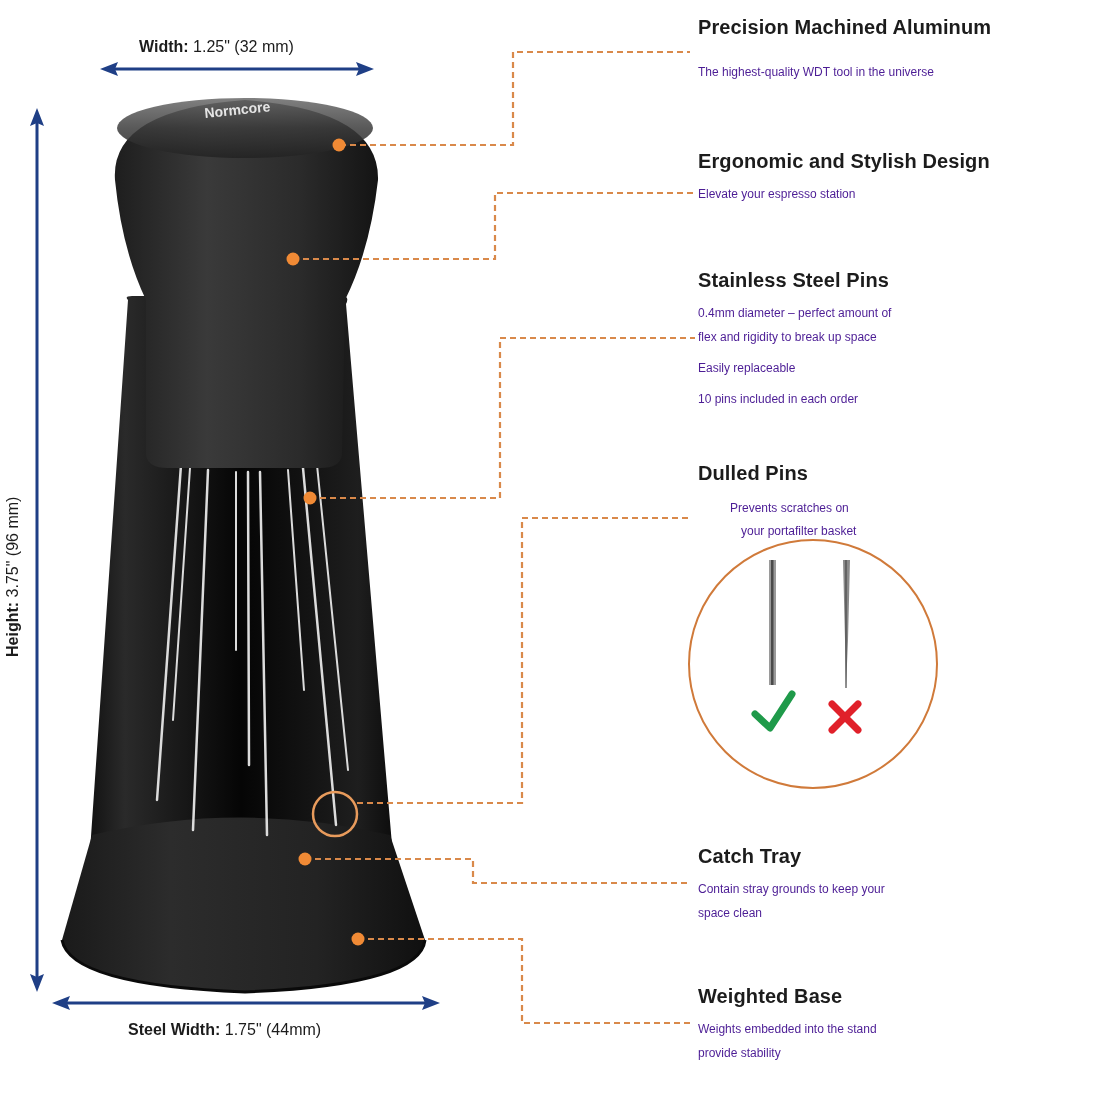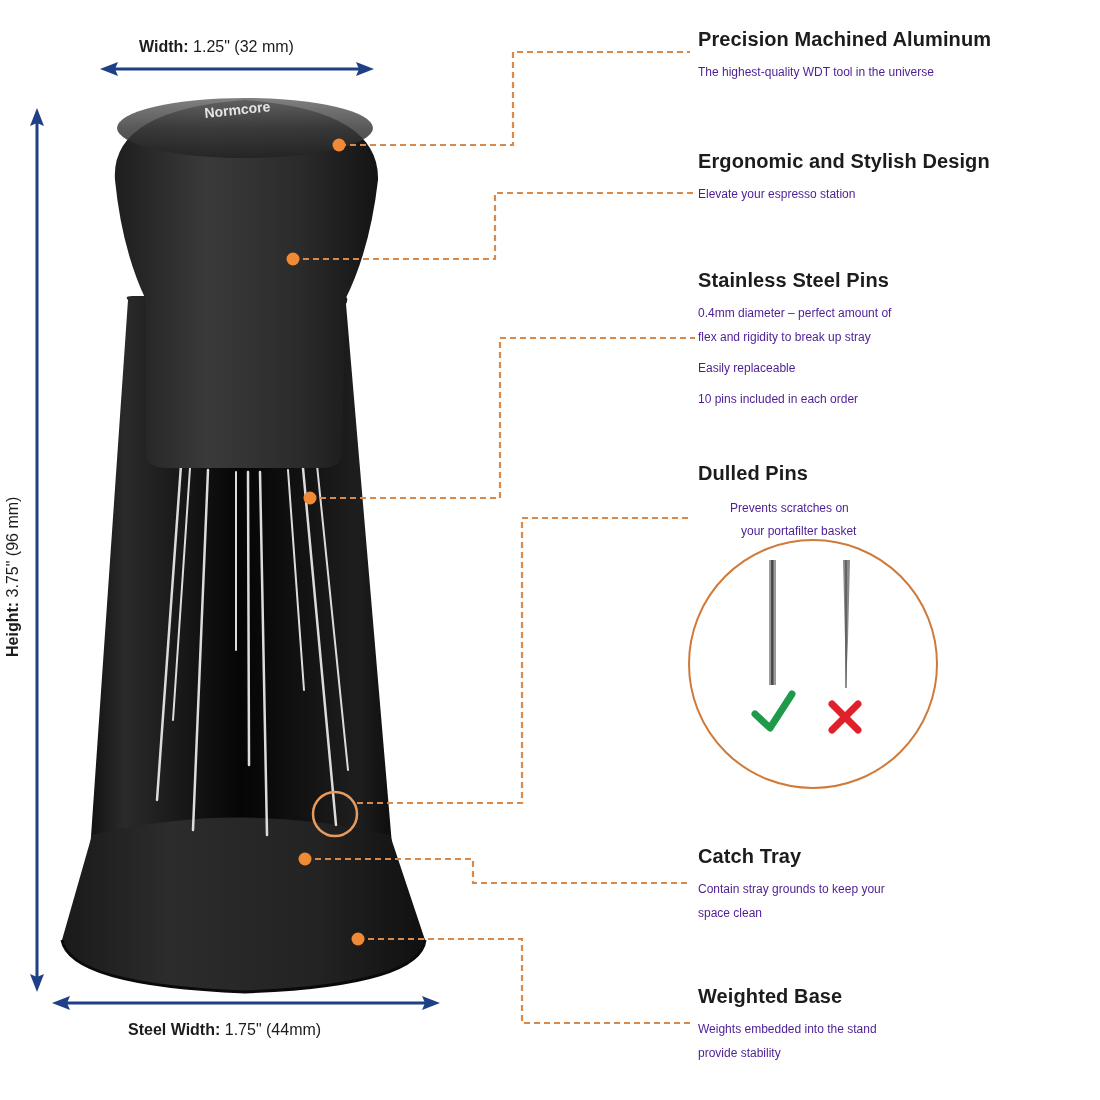--- a/index.html
+++ b/index.html
@@ -131,29 +131,29 @@
 <div class="dim-label" style="left:139px; top:38px;">
   <b>Width:</b> <span>1.25" (32 mm)</span>
 </div>
 <div class="dim-vert" style="left:-67px; top:568px; width:160px; text-align:center;">
   <b>Height:</b> <span>3.75" (96 mm)</span>
 </div>
 <div class="dim-label" style="left:128px; top:1021px;">
   <b>Steel Width:</b> <span>1.75" (44mm)</span>
 </div>
 
-<div class="feat-title" style="left:698px; top:28px;">Precision Machined Aluminum</div>
+<div class="feat-title" style="left:698px; top:16px;">Precision Machined Aluminum</div>
 <div class="feat-line" style="left:698px; top:60px;">The highest-quality WDT tool in the universe</div>
 
 <div class="feat-title" style="left:698px; top:150px;">Ergonomic and Stylish Design</div>
 <div class="feat-line" style="left:698px; top:182px;">Elevate your espresso station</div>
 
 <div class="feat-title" style="left:698px; top:269px;">Stainless Steel Pins</div>
 <div class="feat-line" style="left:698px; top:301px;">0.4mm diameter – perfect amount of</div>
-<div class="feat-line" style="left:698px; top:325px;">flex and rigidity to break up stray</div>
+<div class="feat-line" style="left:698px; top:325px;">flex and rigidity to break up space</div>
 <div class="feat-line" style="left:698px; top:356px;">Easily replaceable</div>
 <div class="feat-line" style="left:698px; top:387px;">10 pins included in each order</div>
 
 <div class="feat-title" style="left:698px; top:462px;">Dulled Pins</div>
 <div class="feat-line" style="left:698px; top:496px;margin-left:32px;">Prevents scratches on</div>
 <div class="feat-line" style="left:698px; top:519px;margin-left:43px;">your portafilter basket</div>
 
 <div class="feat-title" style="left:698px; top:845px;">Catch Tray</div>
 <div class="feat-line" style="left:698px; top:877px;">Contain stray grounds to keep your</div>
 <div class="feat-line" style="left:698px; top:901px;">space clean</div>

